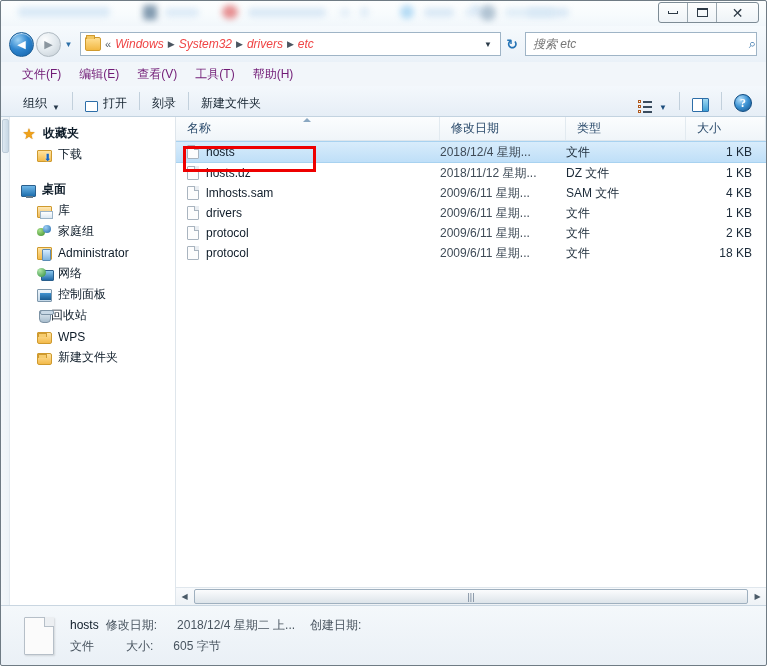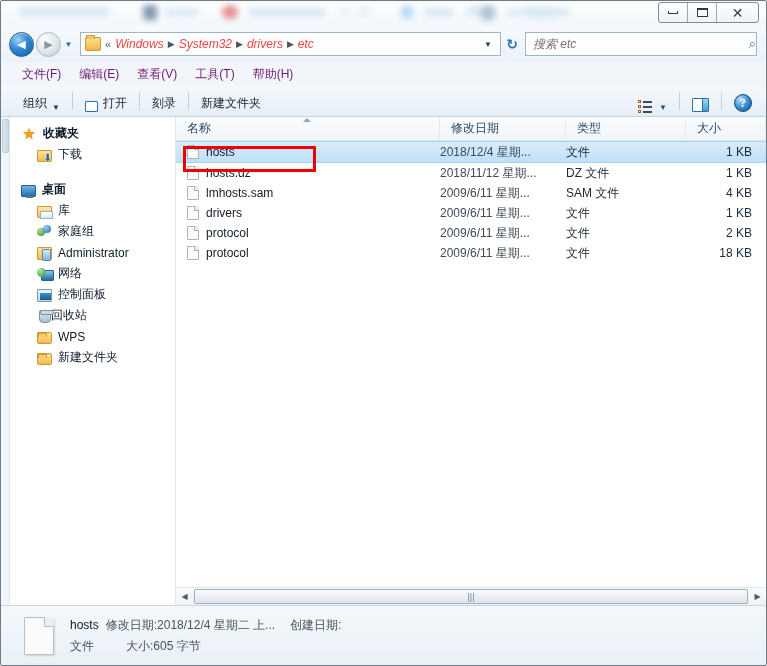--- a/index.html
+++ b/index.html
@@ -295,21 +295,21 @@
     box-shadow: 1px 1px 2px rgba(0,0,0,.12);
   }
   #st-fileicon::after {
     content:""; position:absolute; right:-1px; top:-1px; width:9px; height:9px;
     background:#eceff2; border-left:1px solid #b6bfc8; border-bottom:1px solid #b6bfc8;
   }
   #st-text { display:flex; flex-direction:column; gap:4px; }
   .st-line { display:flex; align-items:center; font-size:12px; }
   .st-strong { color:#0d1b28; margin-right:7px; }
   .st-key { color:#48545f; }
-  .st-val { color:#48545f; margin-left:0; }
+  .st-val { color:#48545f; margin-left:20px; }
   .st-gap { width:15px; }
   #st-l2-type { color:#48545f; width:56px; }
 </style>
 </head>
 <body>
 
 <div id="blur-strip">
   <div class="blob" style="left:18px;  top:7px;  width:92px; height:10px; background:#cfe3f4;"></div>
   <div class="blob" style="left:143px; top:5px;  width:14px; height:15px; background:#5b7a96; border-radius:3px;"></div>
   <div class="blob" style="left:165px; top:8px;  width:34px; height:9px;  background:#d3e5f5;"></div>

